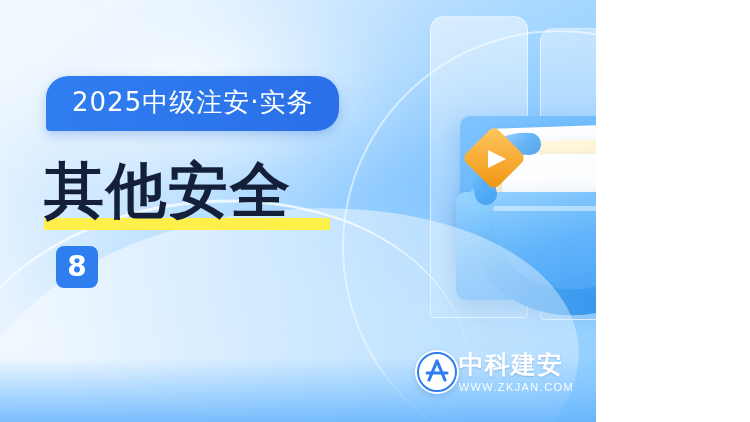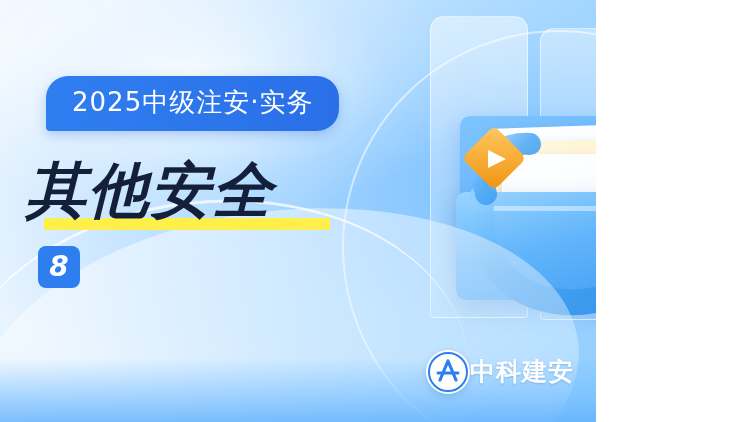--- a/index.html
+++ b/index.html
@@ -153,29 +153,28 @@
     color: #ffffff;
     font-size: 26px;
     letter-spacing: 1px;
     font-weight: 500;
     font-family: "DejaVu Sans", "Liberation Sans", sans-serif;
     box-shadow: 0 4px 12px rgba(32,100,210,0.28);
     white-space: nowrap;
   }
   .headline-1, .headline-2 {
     position: absolute;
-    left: 26px;
+    left: 44px;
     font-family: "DejaVu Sans", "Liberation Sans", sans-serif;
     font-weight: 700;
     font-size: 60px;
     line-height: 1;
     color: #14203a;
     letter-spacing: 2px;
     white-space: nowrap;
-    font-style: italic;
   }
   .headline-1 { top: 160px; }
   .headline-2 { top: 252px; display: flex; align-items: center; }
   .hl-underline {
     position: absolute;
     left: 44px;
     top: 218px;
     width: 286px;
     height: 12px;
     background: #ffef4a;
@@ -304,16 +303,17 @@
     <div class="brand-mark">
       <svg viewBox="0 0 44 44" width="44" height="44">
         <circle cx="22" cy="22" r="21" fill="#ffffff"></circle>
         <circle cx="22" cy="22" r="19" fill="none" stroke="#2f7ef0" stroke-width="2"></circle>
         <path d="M14 30 L22 11 L30 30" fill="none" stroke="#2f7ef0" stroke-width="3.2" stroke-linecap="round" stroke-linejoin="round"></path>
         <path d="M12 23 L32 23" stroke="#2f7ef0" stroke-width="3" stroke-linecap="round"></path>
       </svg>
     </div>
     <div class="brand-texts">
       <span class="brand-name">中科建安</span>
+      <span class="brand-url">WWW.ZKJAN.COM</span>
     </div>
   </div>
 
 </div>
 
 </body></html>

